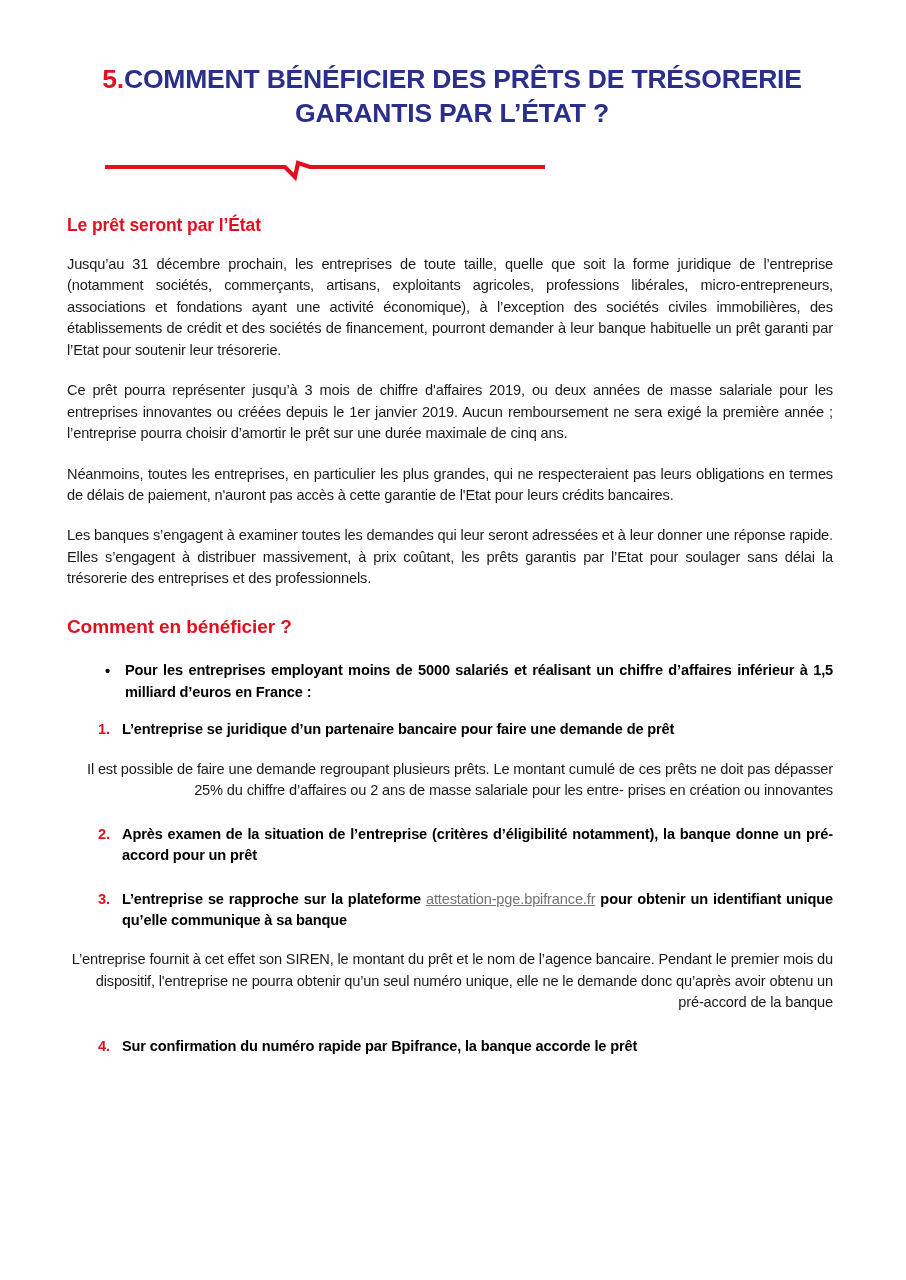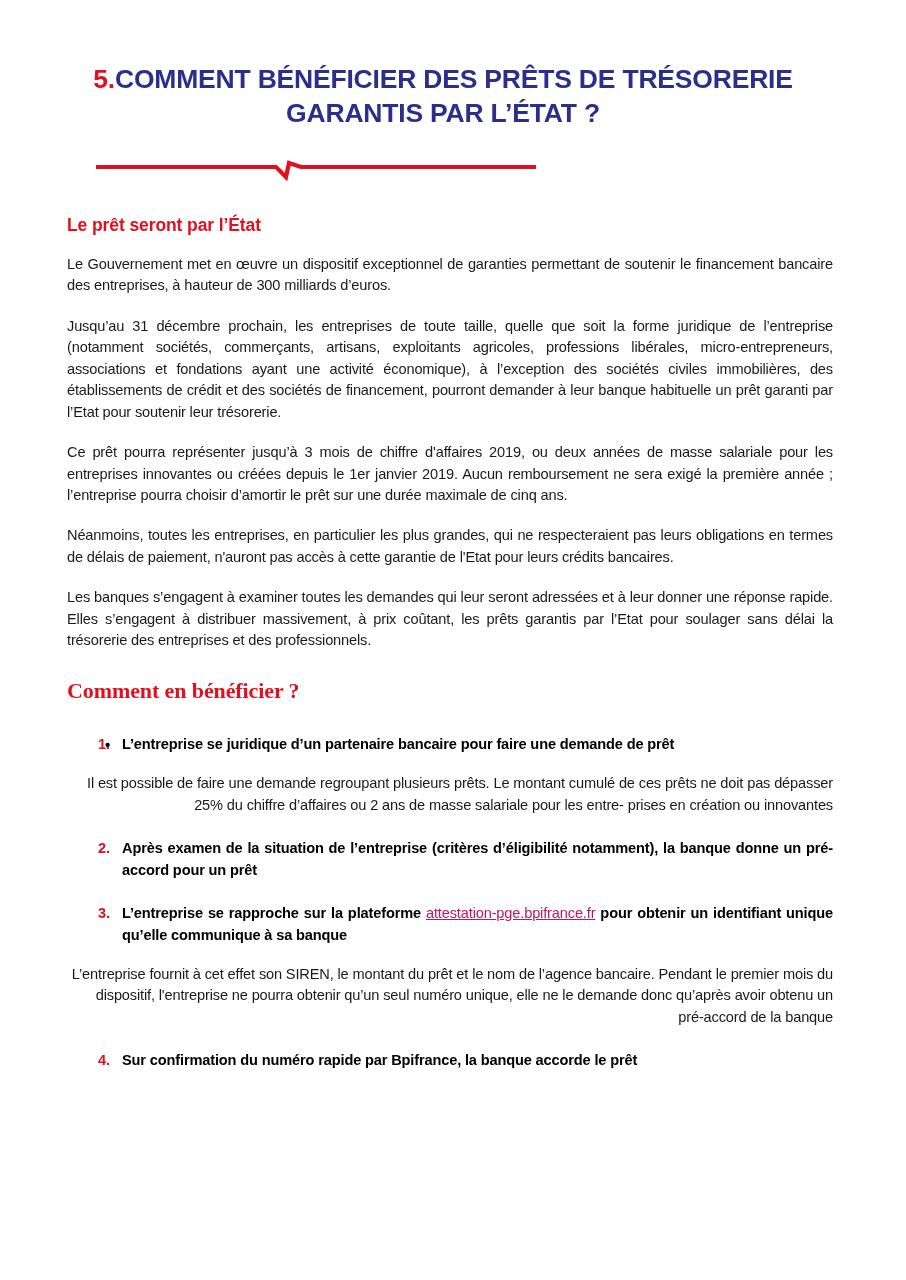--- a/index.html
+++ b/index.html
@@ -20,21 +20,21 @@
     position: relative;
     width: 906px;
     height: 1280px;
     background: #ffffff;
     box-sizing: border-box;
   }
 
   
   .title-block {
     position: absolute;
-    left: 58px;
+    left: 67px;
     top: 62px;
     width: 766px;
   }
   .doc-title {
     margin: 0;
     text-align: center;
     font-size: 26.5px;
     font-weight: bold;
     line-height: 1.30;
     letter-spacing: -0.2px;
@@ -65,23 +65,22 @@
   h2.section-heading {
     margin: 0 0 18px 0;
     font-size: 17.5px;
     font-weight: bold;
     color: #E2101F;
     line-height: 1.2;
     letter-spacing: -0.1px;
   }
   h2.section-heading.second {
     margin-top: 26px;
-    margin-bottom: 30px;
-    font-size: 22px;
-    font-family: Liberation Serif, serif;
+    margin-bottom: 22px;
+    font-size: 19px;
   }
 
   p.body {
     margin: 0 0 19px 0;
     font-size: 14.6px;
     line-height: 1.47;
     text-align: justify;
     color: #1a1a1a;
     letter-spacing: -0.15px;
   }
@@ -135,21 +134,21 @@
     line-height: 1.47;
   }
   .num-item.last {
     margin-bottom: 0;
   }
   .num-item.spaced-top {
     margin-top: 22px;
   }
 
   a.doc-link {
-    color: #be185d;
+    color: #737373;
     text-decoration: underline;
     font-weight: normal;
   }
 
   .para-after-list {
     margin-top: 19px;
   }
 </style>
 </head>
 <body>
@@ -163,31 +162,31 @@
 
     <svg class="title-rule" viewBox="0 0 440 30" aria-hidden="true">
       <path d="M2 12 L180 12 L190 22 L193 8 L205 12 L438 12" fill="none" stroke="#E2101F" stroke-width="4.2" stroke-linecap="square" stroke-linejoin="miter"></path>
     </svg>
   </div>
 
   <div class="content">
 
     <h2 class="section-heading">Le prêt seront par l’État</h2>
 
-    <p class="body">Le Gouvernement met en œuvre un dispositif exceptionnel de garanties permettant de soutenir le financement bancaire des entreprises, à hauteur de 300 milliards d’euros.</p>
     <p class="body">Jusqu’au 31 décembre prochain, les entreprises de toute taille, quelle que soit la forme juridique de l’entreprise (notamment sociétés, commerçants, artisans, exploitants agricoles, professions libérales, micro-entrepreneurs, associations et fondations ayant une activité économique), à l’exception des sociétés civiles immobilières, des établissements de crédit et des sociétés de financement, pourront demander à leur banque habituelle un prêt garanti par l’Etat pour soutenir leur trésorerie.</p>
     <p class="body">Ce prêt pourra représenter jusqu’à 3 mois de chiffre d'affaires 2019, ou deux années de masse salariale pour les entreprises innovantes ou créées depuis le 1er janvier 2019. Aucun remboursement ne sera exigé la première année ; l’entreprise pourra choisir d’amortir le prêt sur une durée maximale de cinq ans.</p>
     <p class="body">Néanmoins, toutes les entreprises, en particulier les plus grandes, qui ne respecteraient pas leurs obligations en termes de délais de paiement, n'auront pas accès à cette garantie de l'Etat pour leurs crédits bancaires.</p>
     <p class="body">Les banques s’engagent à examiner toutes les demandes qui leur seront adressées et à leur donner une réponse rapide. Elles s’engagent à distribuer massivement, à prix coûtant, les prêts garantis par l’Etat pour soulager sans délai la trésorerie des entreprises et des professionnels.</p>
 
     <h2 class="section-heading second">Comment en bénéficier ?</h2>
 
     <ul class="bullets">
       <li>
         <span class="bullet-dot">•</span>
+        <span>Pour les entreprises employant moins de 5000 salariés et réalisant un chiffre d’affaires inférieur à 1,5 milliard d’euros en France :</span>
       </li>
     </ul>
 
     <div class="num-item">
       <span class="num-marker">1.</span>
       <span>L’entreprise se juridique d’un partenaire bancaire pour faire une demande de prêt</span>
     </div>
 
     <p class="body nojust">Il est possible de faire une demande regroupant plusieurs prêts. Le montant cumulé de ces prêts ne doit pas dépasser 25% du chiffre d’affaires ou 2 ans de masse salariale pour les entre- prises en création ou innovantes</p>
 

